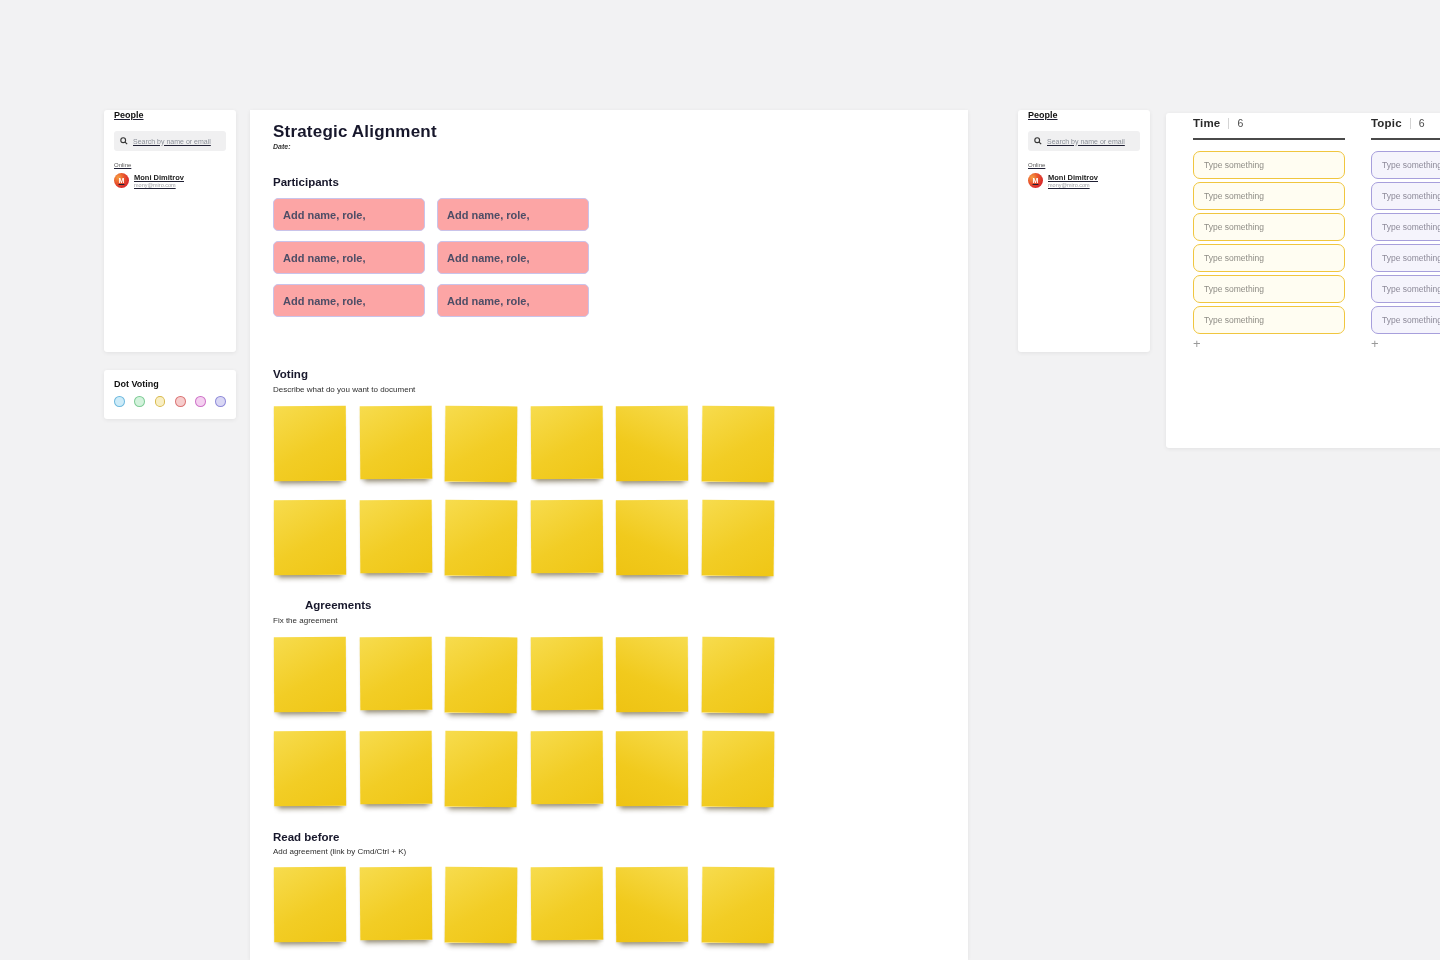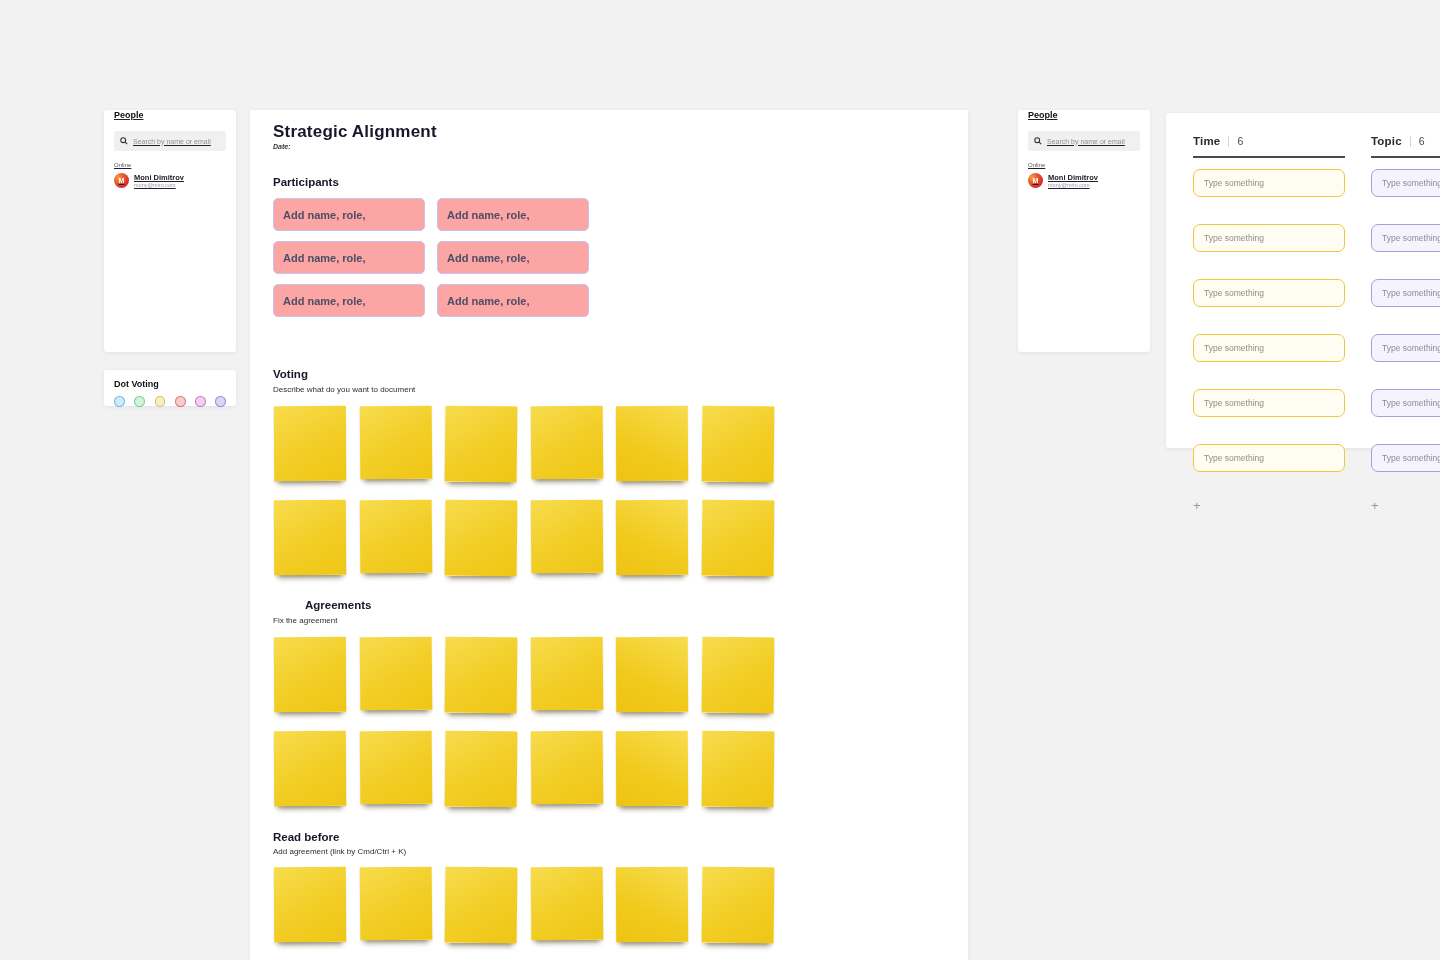--- a/index.html
+++ b/index.html
@@ -37,21 +37,21 @@
     width:15px; height:15px; border-radius:50%;
     background:radial-gradient(circle at 28% 30%, #f59e42 0%, #ea5b2e 35%, #d92c2c 70%);
     color:#fff; font-size:7px; font-weight:bold;
     display:flex; align-items:center; justify-content:center;
     flex:0 0 auto;
   }
   .user-name { font-size:7.5px; font-weight:bold; color:#222; line-height:1.2; }
   .user-email { font-size:5.5px; color:#9a9aa0; line-height:1.2; }
 
   
-  .dotvote { left:104px; top:370px; width:132px; height:36px; padding:9px 10px; }
+  .dotvote { left:104px; top:370px; width:132px; height:49px; padding:9px 10px; }
   .dv-title { font-size:9px; font-weight:bold; color:#111; }
   .dots { margin-top:7px; display:flex; gap:9.5px; }
   .dot { width:11px; height:11px; border-radius:50%; border:1.5px solid; }
   .dot-blue   { background:#cdebf8; border-color:#6fb9de; }
   .dot-green  { background:#d3f2dc; border-color:#7fcc96; }
   .dot-yellow { background:#f8eec4; border-color:#d9ba4e; }
   .dot-red    { background:#f6cdcd; border-color:#db7575; }
   .dot-pink   { background:#f4d0f0; border-color:#cf74c8; }
   .dot-purple { background:#d9d7f4; border-color:#8f8bd9; }
 
@@ -98,33 +98,33 @@
   .note:nth-child(2n)   { transform:rotate(-.5deg); height:73px; }
   .note:nth-child(3n)   { transform:rotate(.6deg);  height:76px; }
   .note:nth-child(4n+1) { transform:rotate(-.3deg); }
   .note:nth-child(5n)   { background:linear-gradient(205deg,#f7dc4e 0%,#f1ca1d 60%,#eec313 100%); }
 
   
   .planner { left:1166px; top:113px; width:292px; height:335px; }
   .col { position:absolute; top:0; width:160px; }
   .col-time  { left:27px; }
   .col-topic { left:205px; }
-  .col-head { margin-top:22px; display:flex; align-items:center; gap:8px; }
+  .col-head { margin-top:4px; display:flex; align-items:center; gap:8px; }
   .col-title { font-size:11.5px; font-weight:bold; color:#2a2a2a; letter-spacing:.2px; }
   .col-sep { width:1px; height:11px; background:#d4d4d4; }
   .col-count { font-size:10.5px; color:#4a4a4a; }
   .col-divider { margin-top:9px; width:152px; height:0; border-top:2px solid #4a4a4a; }
   .cards { margin-top:11px; }
   .card {
     width:152px; height:28px;
     border-radius:7px;
     display:flex; align-items:center;
     padding-left:10px;
     font-size:8.5px; color:#8f8d86;
-    margin-bottom:27px;
+    margin-bottom:3px;
     cursor:text;
   }
   .card-yellow { border:1.6px solid #f0c63f; background:#fffdf2; }
   .card-purple { border:1.6px solid #a79fdc; background:#f5f4fc; color:#8d8a99; }
   .add-btn {
     margin-top:3px;
     font-size:13px; color:#9a9a9a;
     width:14px; text-align:left;
     cursor:pointer; line-height:1;
   }

